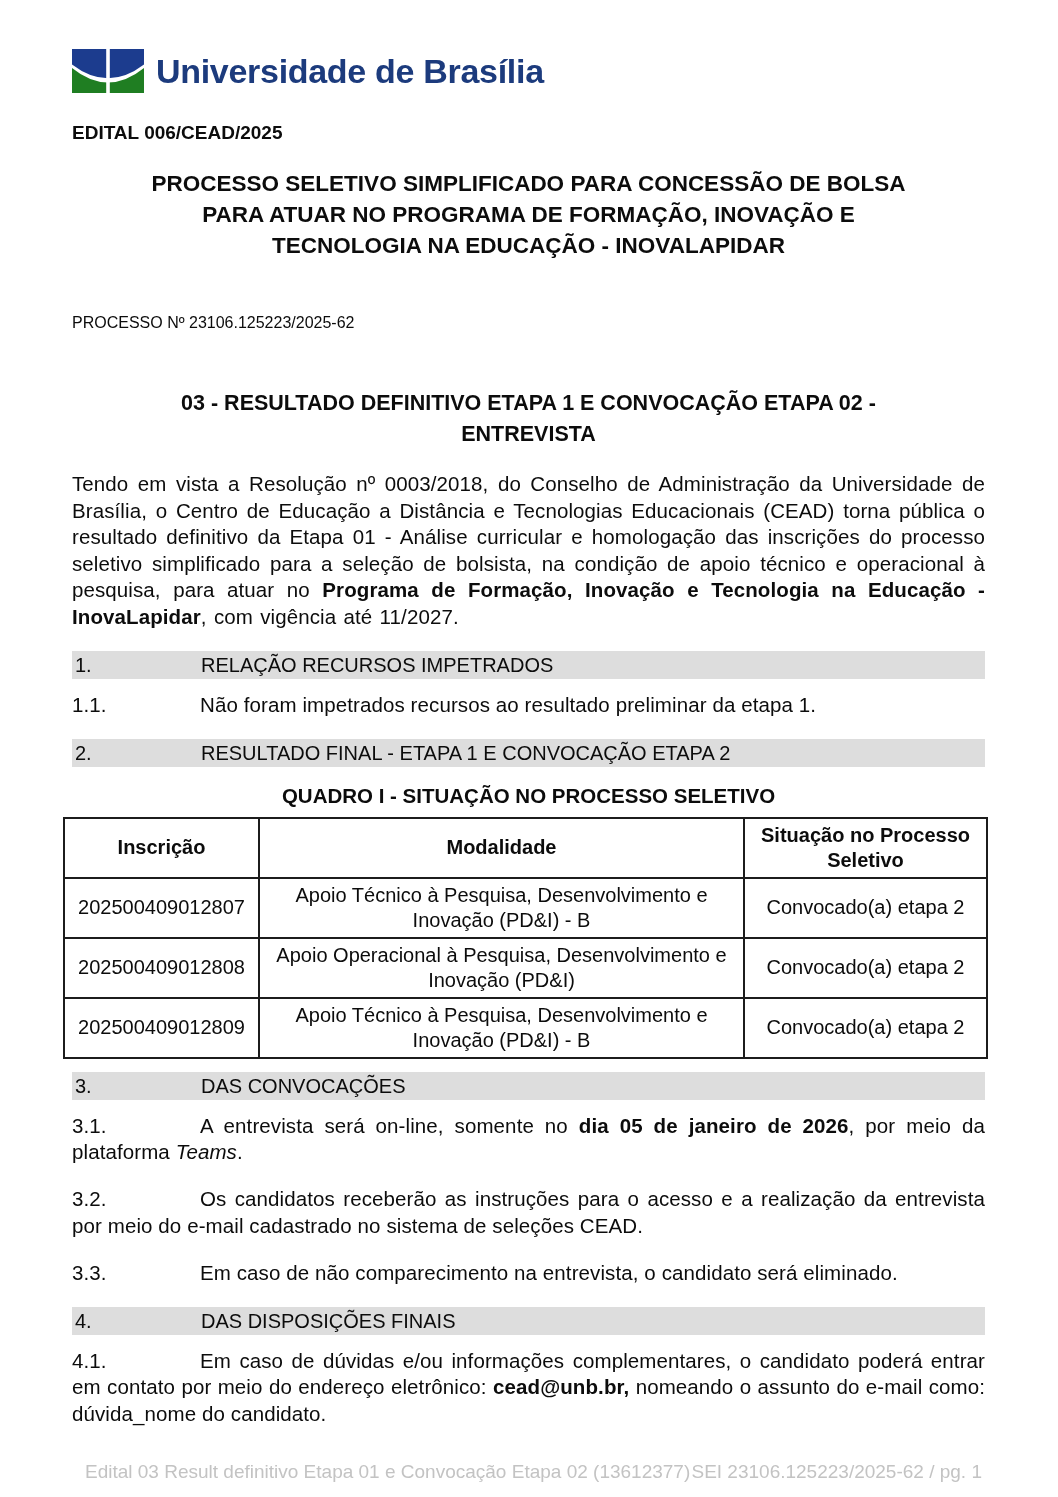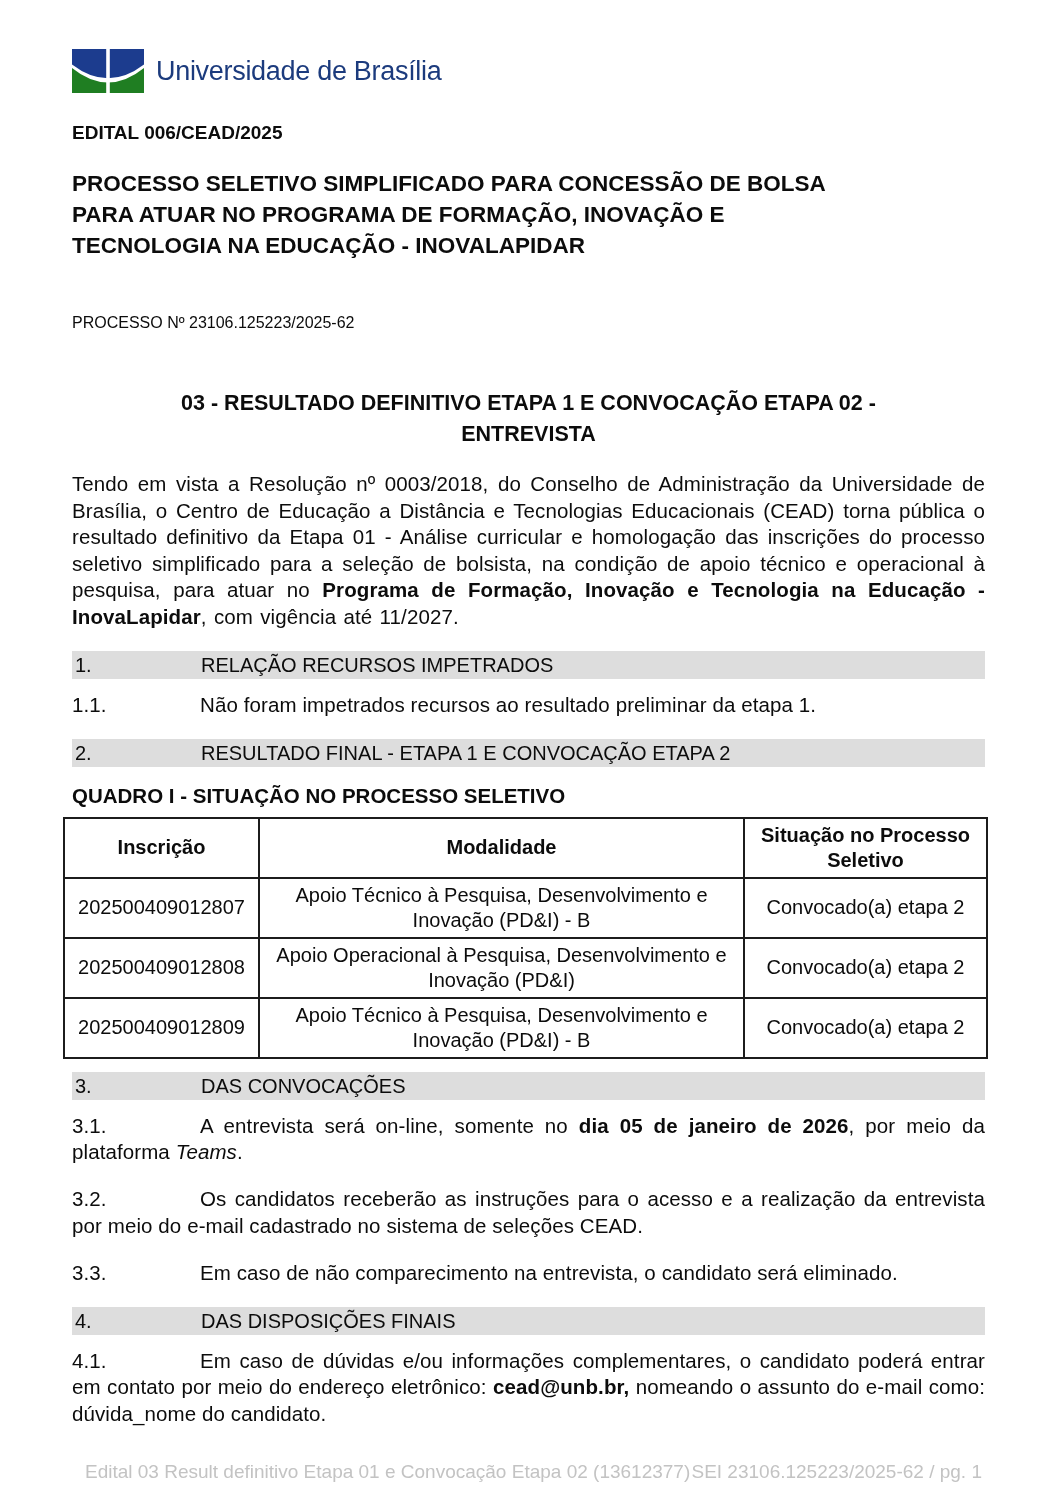--- a/index.html
+++ b/index.html
@@ -19,25 +19,25 @@
     font-family:"Liberation Sans", sans-serif;
     color:var(--ink);
     position:relative;
     overflow:hidden;
   }
   .content{padding:48px 73px 0 72px;}
 
   
   .hdr{display:flex;align-items:center;gap:12px;height:46px;}
   .logo{width:72px;height:44px;flex:none;display:block;}
-  .brand{font-size:27px;font-weight:normal;color:var(--brand-blue);letter-spacing:-0.3px;}
+  .brand{font-size:34px;font-weight:bold;color:var(--brand-blue);letter-spacing:-0.3px;}
 
   
   .t-edital{text-align:left;font-weight:bold;font-size:19px;margin-top:28px;}
-  .t-main{text-align:left;font-weight:bold;font-size:22.5px;line-height:31px;margin-top:24px;}
+  .t-main{text-align:center;font-weight:bold;font-size:22.5px;line-height:31px;margin-top:24px;}
   .t-main span{display:block;}
   .process{font-size:16px;margin-top:53px;}
   .t-03{text-align:center;font-weight:bold;font-size:21.5px;line-height:31px;margin-top:56px;}
   .t-03 span{display:block;}
 
   
   .intro{
     font-size:20.5px;line-height:26.5px;text-align:justify;
     margin-top:21px;letter-spacing:0.1px;word-spacing:1.5px;
   }
@@ -52,21 +52,21 @@
   .bar .btitle{font-weight:normal;}
 
   
   .item{
     font-size:20.5px;line-height:26.5px;text-align:justify;
     margin-top:13px;letter-spacing:0.1px;
   }
   .item .num{display:inline-block;width:128px;}
 
   
-  .qtitle{text-align:left;font-weight:bold;font-size:20.5px;margin-top:17px;}
+  .qtitle{text-align:center;font-weight:bold;font-size:20.5px;margin-top:17px;}
 
   
   table.tbl{
     border-collapse:collapse;
     width:923px;
     margin:9px 4px 0 -9px;
     font-size:20px;line-height:25px;
     table-layout:fixed;
   }
   .tbl th,.tbl td{

